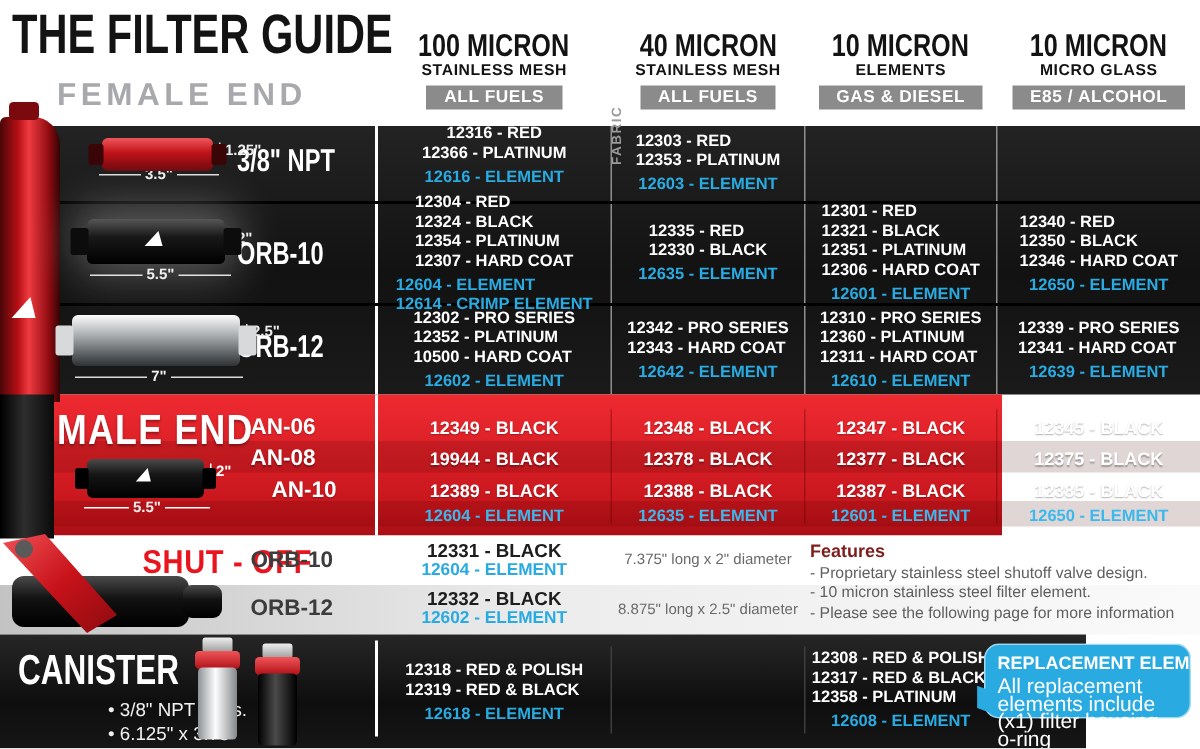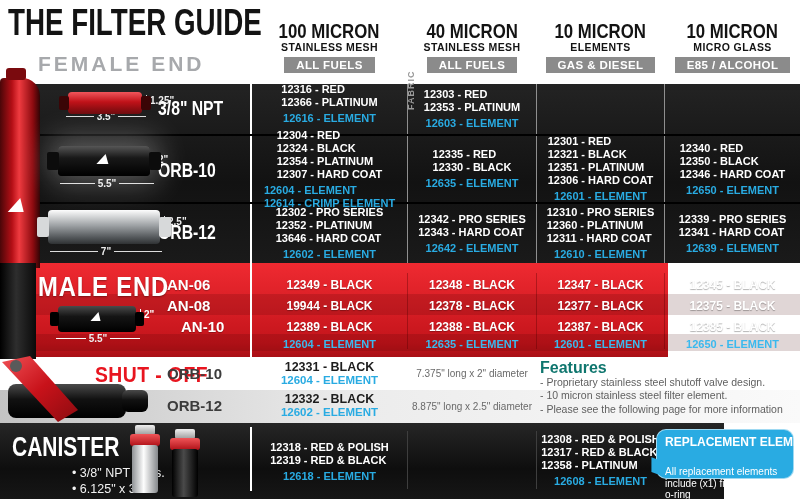--- a/index.html
+++ b/index.html
@@ -85,39 +85,39 @@
   
   .sec-shut{position:absolute;left:0;top:357px;width:800px;height:66px;background:#fff;}
   .shut-r2{position:absolute;left:0;top:33px;width:800px;height:33px;
            background:linear-gradient(90deg,#c3c3c3,#ececec 45%,#fafafa);}
   .shut-title{position:absolute;left:95px;top:5px;color:#e8151f;font-size:22px;font-weight:700;letter-spacing:.5px;}
   .shut-label{position:absolute;left:167px;color:#3c3c3c;font-weight:700;font-size:15px;}
   .shut-part{position:absolute;text-align:center;font-weight:700;font-size:12.5px;color:#1d1d1d;line-height:13px;white-space:nowrap;}
   .shut-part .element-line{font-size:11.5px;}
   .shut-dim{position:absolute;text-align:center;font-size:10px;color:#6a6a6a;white-space:nowrap;}
   .features{position:absolute;left:540px;top:4px;color:#5f5f5f;font-size:10.5px;line-height:13.5px;}
-  .features .ftitle{color:#0f766e;font-weight:700;font-size:16px;margin-bottom:1px;}
+  .features .ftitle{color:#7f1d1d;font-weight:700;font-size:12px;margin-bottom:1px;}
 
   
   .sec-can{position:absolute;left:0;top:423px;width:724px;height:76px;
            background:linear-gradient(180deg,#262626,#0e0e0e 60%,#161616);}
   .can-title{position:absolute;left:12px;top:8px;color:#fff;font-size:28px;font-weight:700;}
   .can-bullets{position:absolute;left:72px;top:42px;color:#f2f2f2;font-size:12.5px;line-height:16px;}
   .canister{position:absolute;width:34px;}
   .canister .bracket{position:absolute;left:7px;top:0;width:20px;height:10px;background:linear-gradient(180deg,#efefef,#9b9b9b);border-radius:2px;}
   .canister .cap{position:absolute;left:2px;top:9px;width:30px;height:12px;background:linear-gradient(180deg,#f05558,#b01118);border-radius:3px;}
   .canister .body{position:absolute;left:4px;top:20px;width:26px;height:48px;border-radius:3px;}
   .canister.silver .body{background:linear-gradient(90deg,#8f9295,#fdfdfd 45%,#85888b);}
   .canister.black .body{background:linear-gradient(90deg,#000,#4a4a4a 45%,#000);}
   .callout{position:absolute;left:656px;top:6px;width:138px;height:50px;background:#29abe2;border-radius:10px;
            border:1px solid rgba(255,255,255,.55);color:#fff;padding:5px 8px;box-sizing:border-box;z-index:4;}
   .callout:before{content:"";position:absolute;left:-6px;bottom:4px;width:14px;height:14px;background:#29abe2;
                   transform:rotate(20deg) skewX(20deg);}
   .callout .ct{font-size:12px;font-weight:700;white-space:nowrap;letter-spacing:0px;}
-  .callout .cb{font-size:10px;line-height:11.5px;margin-top:17px;}
+  .callout .cb{font-size:14px;line-height:11.5px;margin-top:3px;}
 
   
   .valve{left:0;top:352px;width:165px;height:78px;z-index:3;}
 </style>
 </head>
 <body>
 
 <div class="page">
 
   <div class="hdr-title"><span class="cond">THE FILTER GUIDE</span></div>
@@ -170,21 +170,21 @@
         <span>5.5"</span>
         <i></i>
       </div>
     <div class="dim-v" style="left:164px;top:132px;">2.5"</div>
     <div class="dim-h" style="left:50px;top:162px;width:112px;">
         <i></i>
         <span>7"</span>
         <i></i>
       </div>
 
-    <div class="cell c1" style="top:0;height:40px;">
+    <div class="cell c1" style="top:0;height:40px;text-align:center;">
       <div>
           <div class="part-line">12316 - RED</div>
           <div class="part-line">12366 - PLATINUM</div>
         </div>
       <div class="elems">
           <div class="element-line">12616 - ELEMENT</div>
         </div>
     </div>
     <div class="fabric-note">FABRIC</div>
     <div class="cell c2" style="top:0;height:50px;">
@@ -237,21 +237,21 @@
         </div>
       <div class="elems">
           <div class="element-line">12650 - ELEMENT</div>
         </div>
     </div>
 
     <div class="cell c1" style="top:120px;height:59px;">
       <div>
           <div class="part-line">12302 - PRO SERIES</div>
           <div class="part-line">12352 - PLATINUM</div>
-          <div class="part-line">13646 - HARD COAT</div>
+          <div class="part-line">10500 - HARD COAT</div>
         </div>
       <div class="elems">
           <div class="element-line">12602 - ELEMENT</div>
         </div>
     </div>
     <div class="cell c2" style="top:120px;height:59px;">
       <div>
           <div class="part-line">12342 - PRO SERIES</div>
           <div class="part-line">12343 - HARD COAT</div>
         </div>

